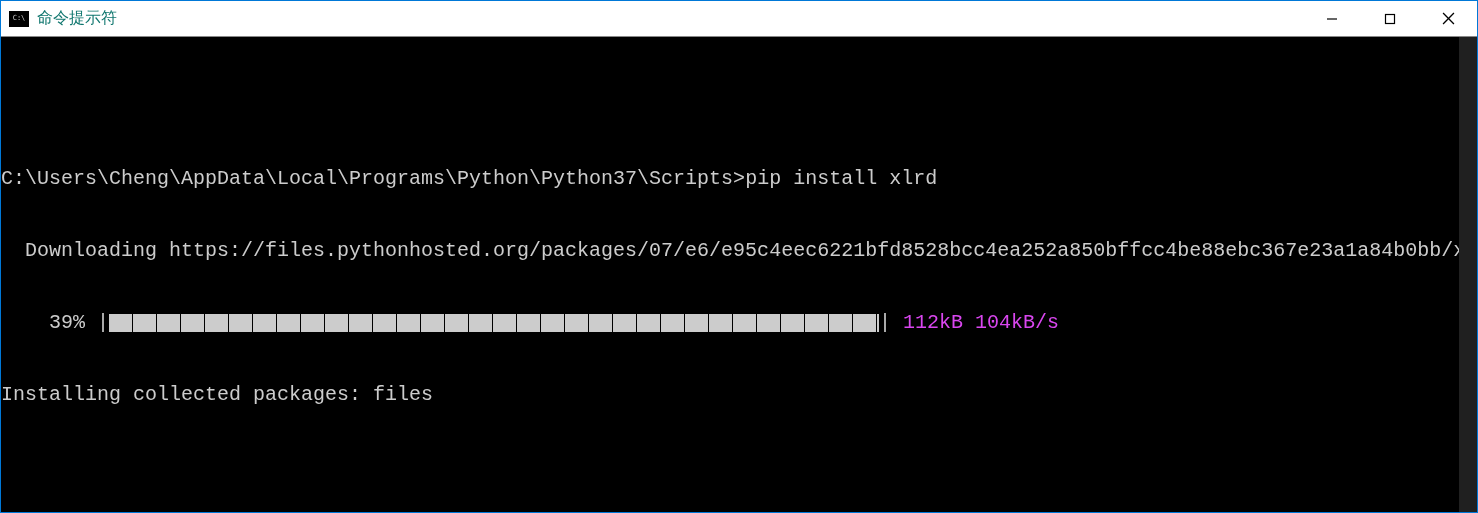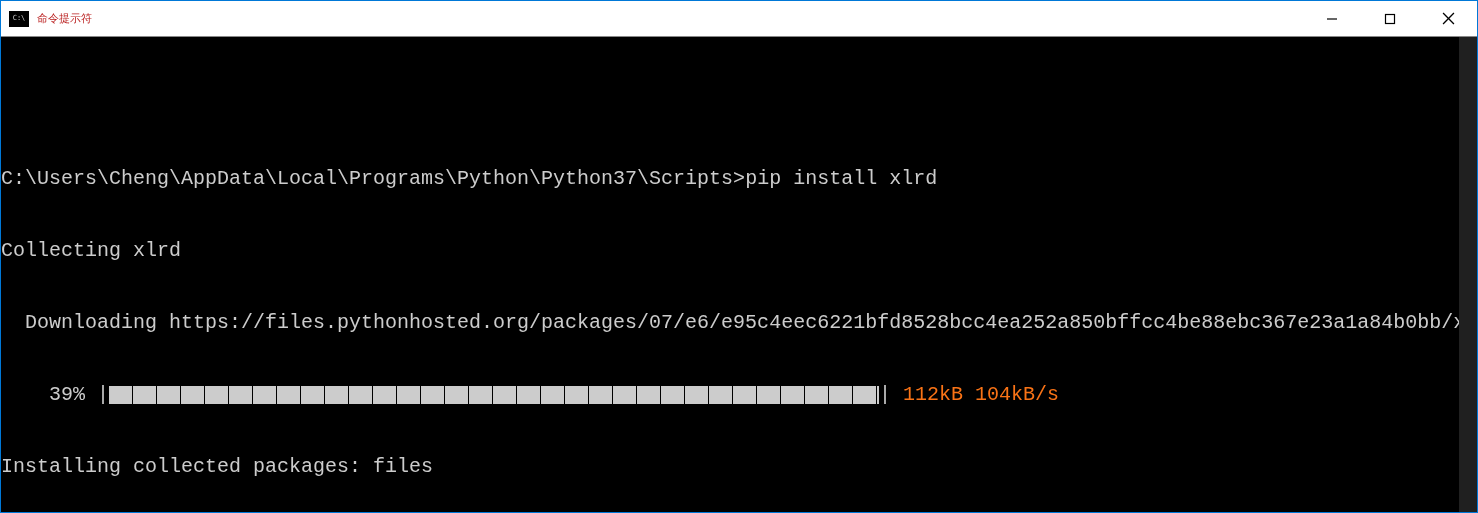--- a/index.html
+++ b/index.html
@@ -26,22 +26,22 @@
       display: flex; align-items: center; justify-content: center;
     }
     .titlebar-icon::before {
       content: "C:\\";
       color: #ccc;
       font-size: 7px;
       font-family: Consolas, monospace;
       line-height: 1;
     }
     .titlebar-title {
-      font-size: 11px;
-      color: #b91c1c;
+      font-size: 16px;
+      color: #0f766e;
       flex: 1;
     }
     .titlebar-controls {
       display: flex;
       height: 100%;
     }
     .titlebar-btn {
       width: 58px;
       height: 100%;
       display: flex;
@@ -75,21 +75,21 @@
       height: 18px;
       background: #ccc;
       position: relative;
     }
     .bar-fill::after {
       content: "";
       position: absolute;
       top: 0; left: 0; right: 0; bottom: 0;
       background-image: repeating-linear-gradient(to right, transparent 0, transparent 23px, #000 23px, #000 24px);
     }
-    .speed { color: #f97316; white-space: pre; text-align: center; }
+    .speed { color: #d946ef; white-space: pre; text-align: center; }
     .scrollbar {
       position: absolute;
       right: 1px; top: 37px; bottom: 1px;
       width: 18px;
       background: #202020;
     }
   </style>
 </head>
 <body>
 
@@ -112,21 +112,20 @@
           <line x1="1" y1="1" x2="11" y2="11" stroke-width="1.2"></line>
           <line x1="11" y1="1" x2="1" y2="11" stroke-width="1.2"></line>
         </svg>
     </div>
   </div>
 </div>
 
 <div class="terminal">
   <div class="line"> </div>
   <div class="line"><span>C:\Users\Cheng\AppData\Local\Programs\Python\Python37\Scripts&gt;</span><span>pip install xlrd</span></div>
-  <div class="line">Collecting xlrd</div>
   <div class="line">  Downloading https://files.pythonhosted.org/packages/07/e6/e95c4eec6221bfd8528bcc4ea252a850bffcc4be88ebc367e23a1a84b0bb/xlrd-1.1.0-py2.py3-none-any.whl (108kB)</div>
   <div class="progress-line">
     <span class="pct-label">    39% </span>
     <span class="bar-cap">|</span>
     <span class="bar-fill" style="width:770px"></span>
     <span class="bar-cap">|</span>
     <span class="speed"> 112kB 104kB/s</span>
   </div>
   <div class="line">Installing collected packages: files</div>
   

